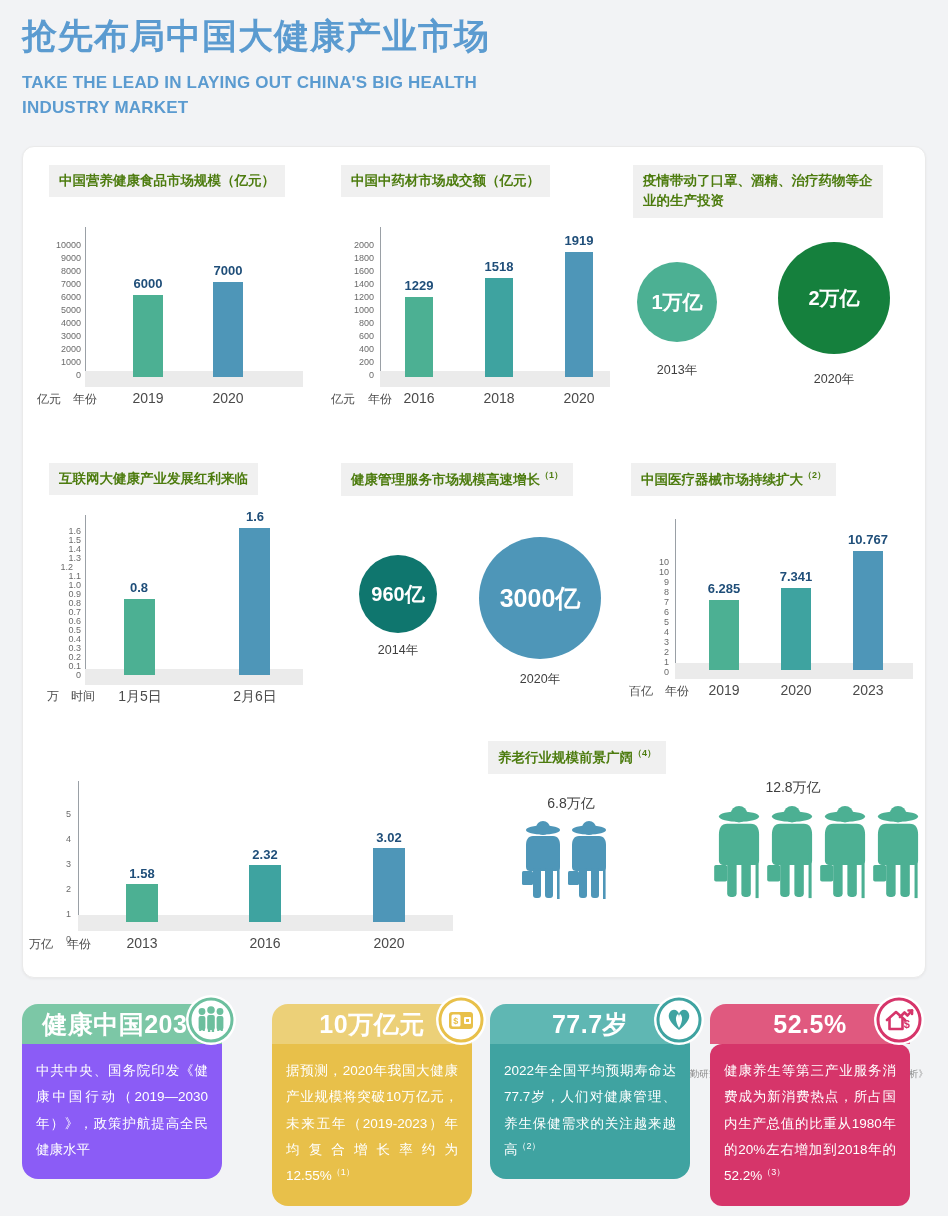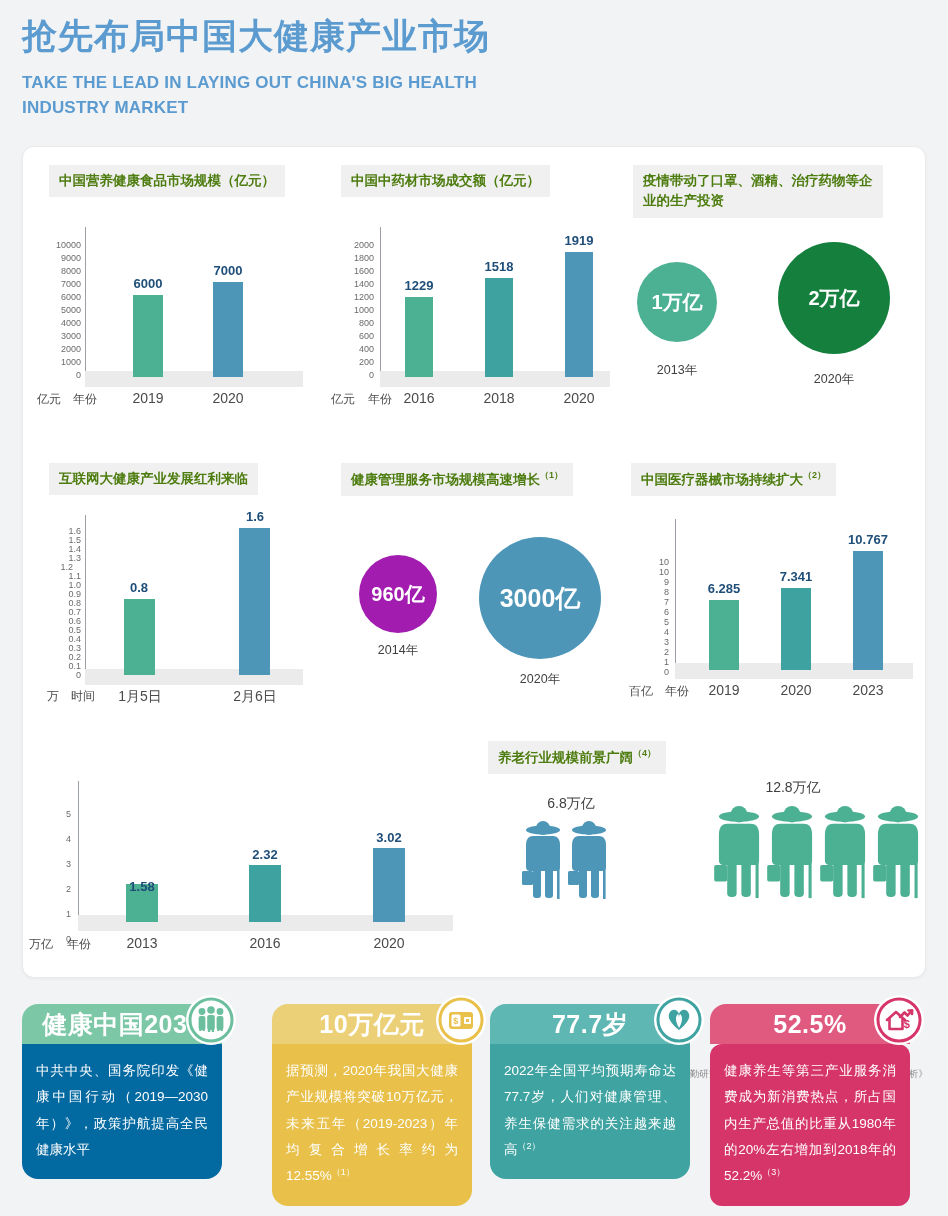--- a/index.html
+++ b/index.html
@@ -180,21 +180,21 @@
     <div class="bar-val" style="left:86px;top:433px;width:60px;">0.8</div>
     <div class="bar-val" style="left:202px;top:362px;width:60px;">1.6</div>
     <div class="cat" style="left:82px;top:541px;width:70px;">1月5日</div>
     <div class="cat" style="left:197px;top:541px;width:70px;">2月6日</div>
     <div class="axis-unit" style="left:24px;top:541px;">万</div>
     <div class="axis-name" style="left:48px;top:541px;">时间</div>
 
     <div class="chart-title" style="left:318px;top:316px;">
       <span>健康管理服务市场规模高速增长</span><span class="sup">（1）</span>
     </div>
-    <div class="circle" style="left:336px;top:408px;width:78px;height:78px;background:#a21caf;font-size:20px;">960亿</div>
+    <div class="circle" style="left:336px;top:408px;width:78px;height:78px;background:#0f766e;font-size:20px;">960亿</div>
     <div class="circ-lab" style="left:325px;top:495px;width:100px;">2014年</div>
     <div class="circle" style="left:456px;top:390px;width:122px;height:122px;background:#4e96b8;font-size:25px;">3000亿</div>
     <div class="circ-lab" style="left:467px;top:524px;width:100px;">2020年</div>
 
     <div class="chart-title" style="left:608px;top:316px;">
       <span>中国医疗器械市场持续扩大</span><span class="sup">（2）</span>
     </div>
     <div class="axis-v" style="left:652px;top:372px;height:158px;"></div>
     <div class="baseband" style="left:652px;top:516px;width:238px;height:16px;"></div>
 
@@ -229,21 +229,21 @@
     <div class="ylab" style="left:22px;top:662px;width:26px;">5</div>
     <div class="ylab" style="left:22px;top:687px;width:26px;">4</div>
     <div class="ylab" style="left:22px;top:712px;width:26px;">3</div>
     <div class="ylab" style="left:22px;top:737px;width:26px;">2</div>
     <div class="ylab" style="left:22px;top:762px;width:26px;">1</div>
     <div class="ylab" style="left:22px;top:787px;width:26px;">0</div>
 
     <div class="bar" style="left:103px;top:737px;width:32px;height:38px;background:#4cb093;"></div>
     <div class="bar" style="left:226px;top:718px;width:32px;height:57px;background:#3ea3a0;"></div>
     <div class="bar" style="left:350px;top:701px;width:32px;height:74px;background:#4e96b8;"></div>
-    <div class="bar-val" style="left:89px;top:719px;width:60px;margin-top:13px;">1.58</div>
+    <div class="bar-val" style="left:89px;top:719px;width:60px;">1.58</div>
     <div class="bar-val" style="left:212px;top:700px;width:60px;">2.32</div>
     <div class="bar-val" style="left:336px;top:683px;width:60px;">3.02</div>
     <div class="cat" style="left:89px;top:788px;width:60px;">2013</div>
     <div class="cat" style="left:212px;top:788px;width:60px;">2016</div>
     <div class="cat" style="left:336px;top:788px;width:60px;">2020</div>
     <div class="axis-unit" style="left:6px;top:789px;">万亿</div>
     <div class="axis-name" style="left:44px;top:789px;">年份</div>
 
     <div class="chart-title" style="left:465px;top:594px;">
       <span>养老行业规模前景广阔</span><span class="sup">（4）</span>
@@ -347,21 +347,21 @@
             <rect x="19.9" y="27" width="2.4" height="8"></rect>
               <rect x="23.7" y="27" width="2.4" height="8"></rect>
             <circle cx="32" cy="14.5" r="3.4"></circle>
               <rect x="28.6" y="19" width="6.8" height="14" rx="2"></rect>
             <rect x="29.2" y="27" width="2.2" height="7"></rect>
               <rect x="32.6" y="27" width="2.2" height="7"></rect>
           </g>
         </svg>
       </span>
     </div>
-    <div class="card-body" style="background:#0369a1;">
+    <div class="card-body" style="background:#8b5cf6;">
       <span>中共中央、国务院印发《健康中国行动（2019—2030年）》，政策护航提高全民健康水平</span>
     </div>
   </div>
 
   <div class="card" style="left:272px;top:1004px;">
     <div class="card-head" style="background:#ecd078;">
       <span>10万亿元</span>
       <span class="badge">
         <svg width="46" height="46" viewBox="0 0 46 46">
           <circle cx="23" cy="23" r="21" fill="none" stroke="#e8c04a" stroke-width="3"></circle>

